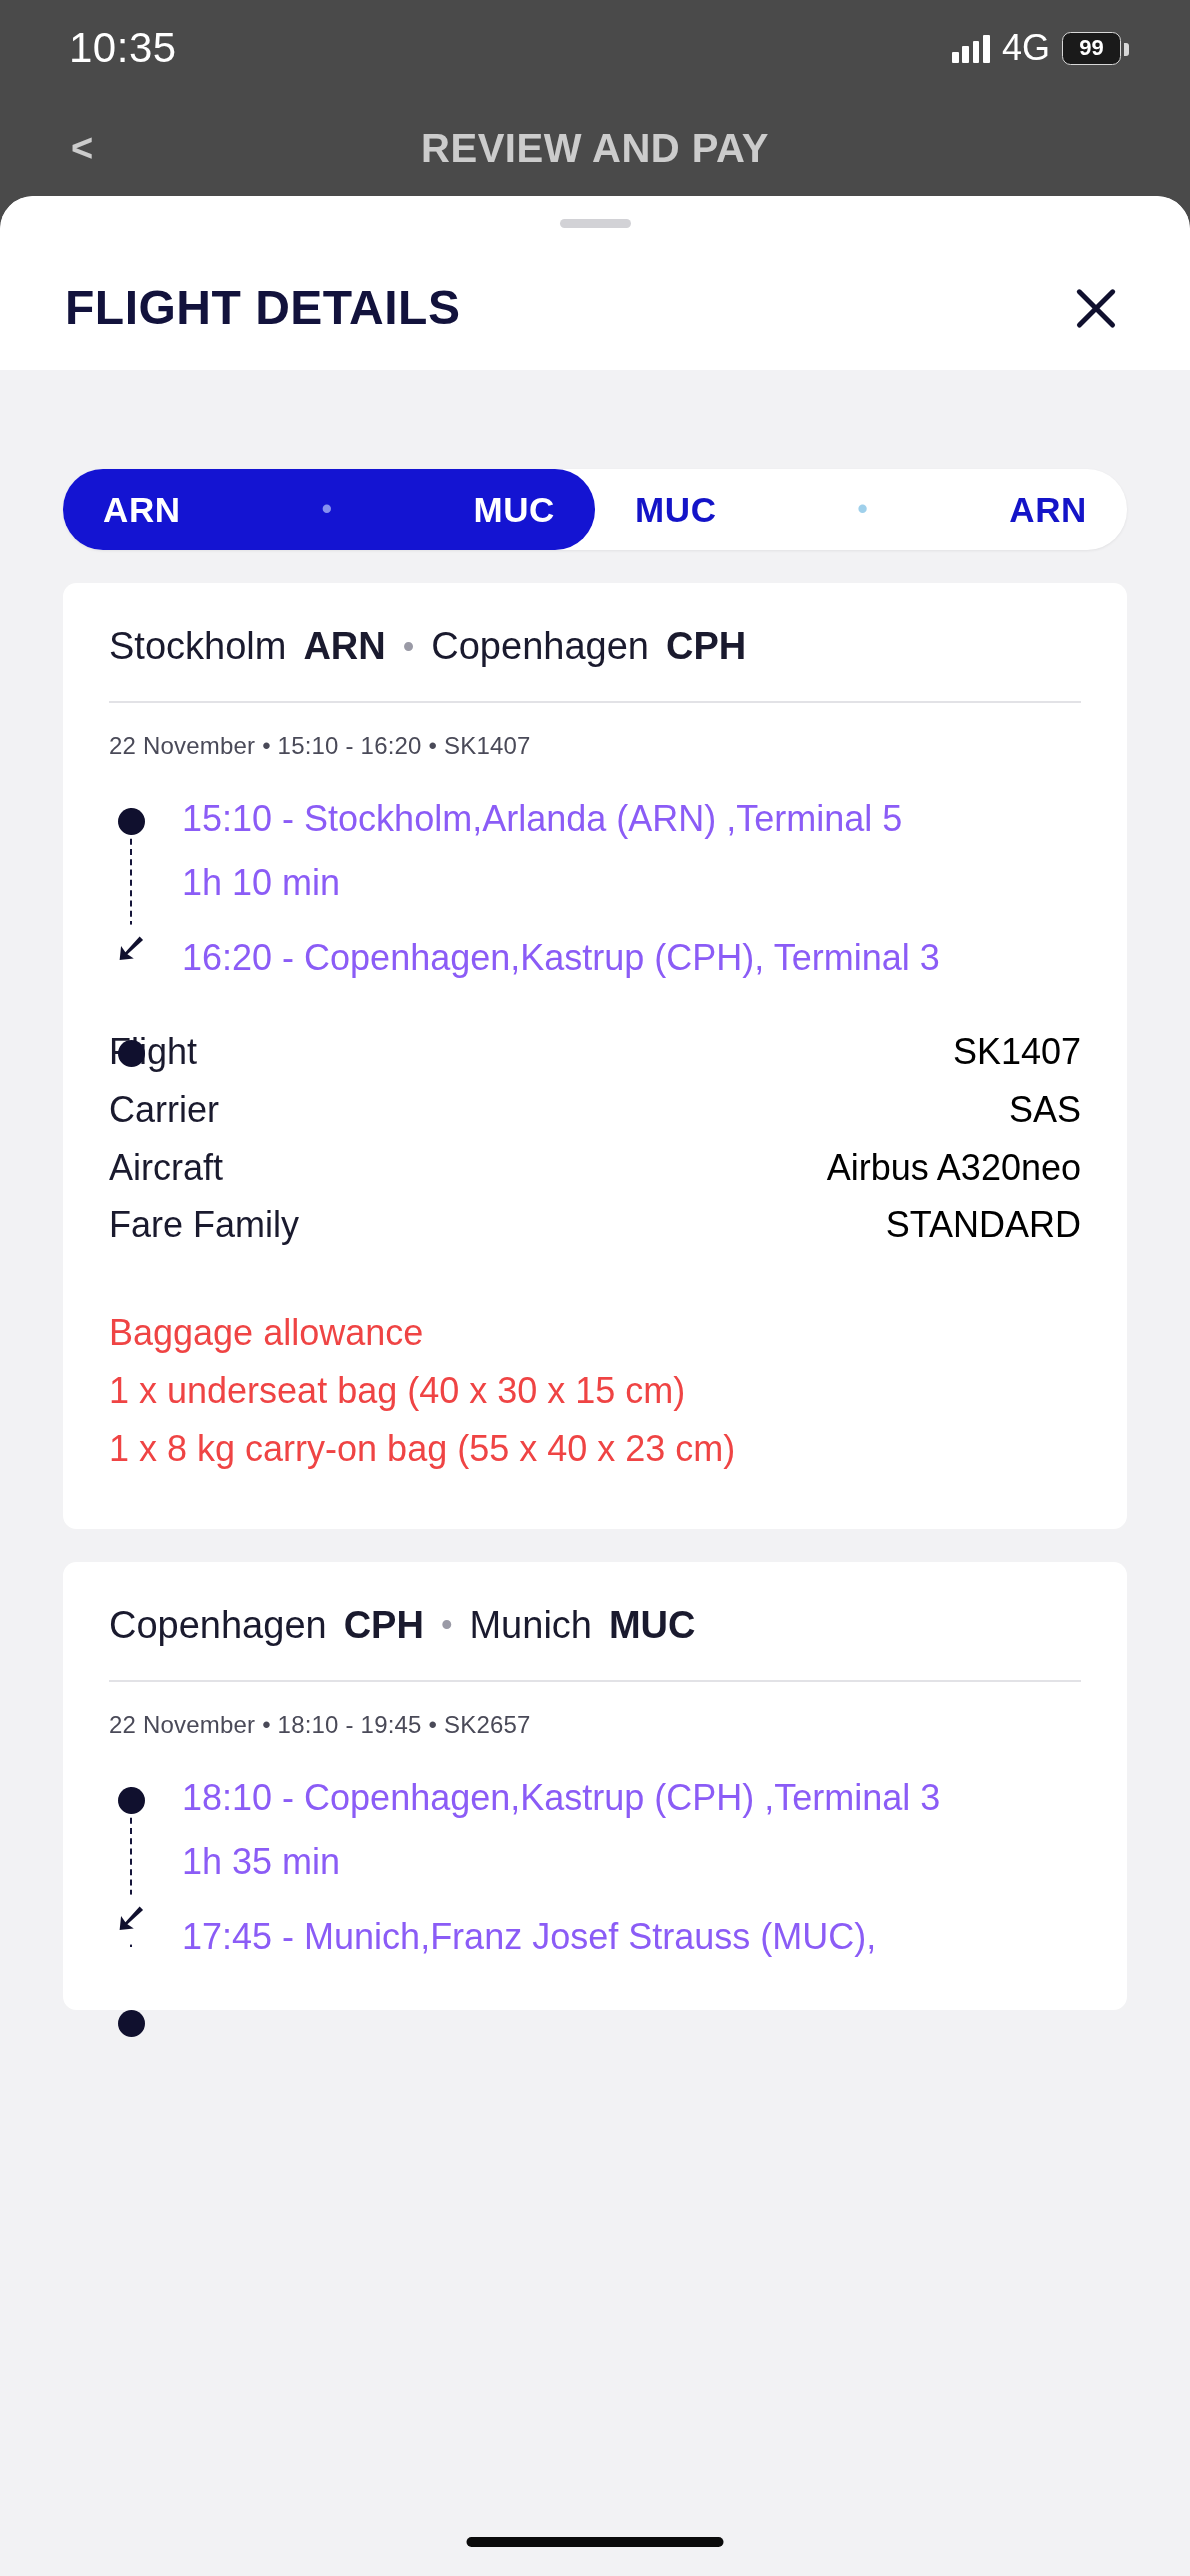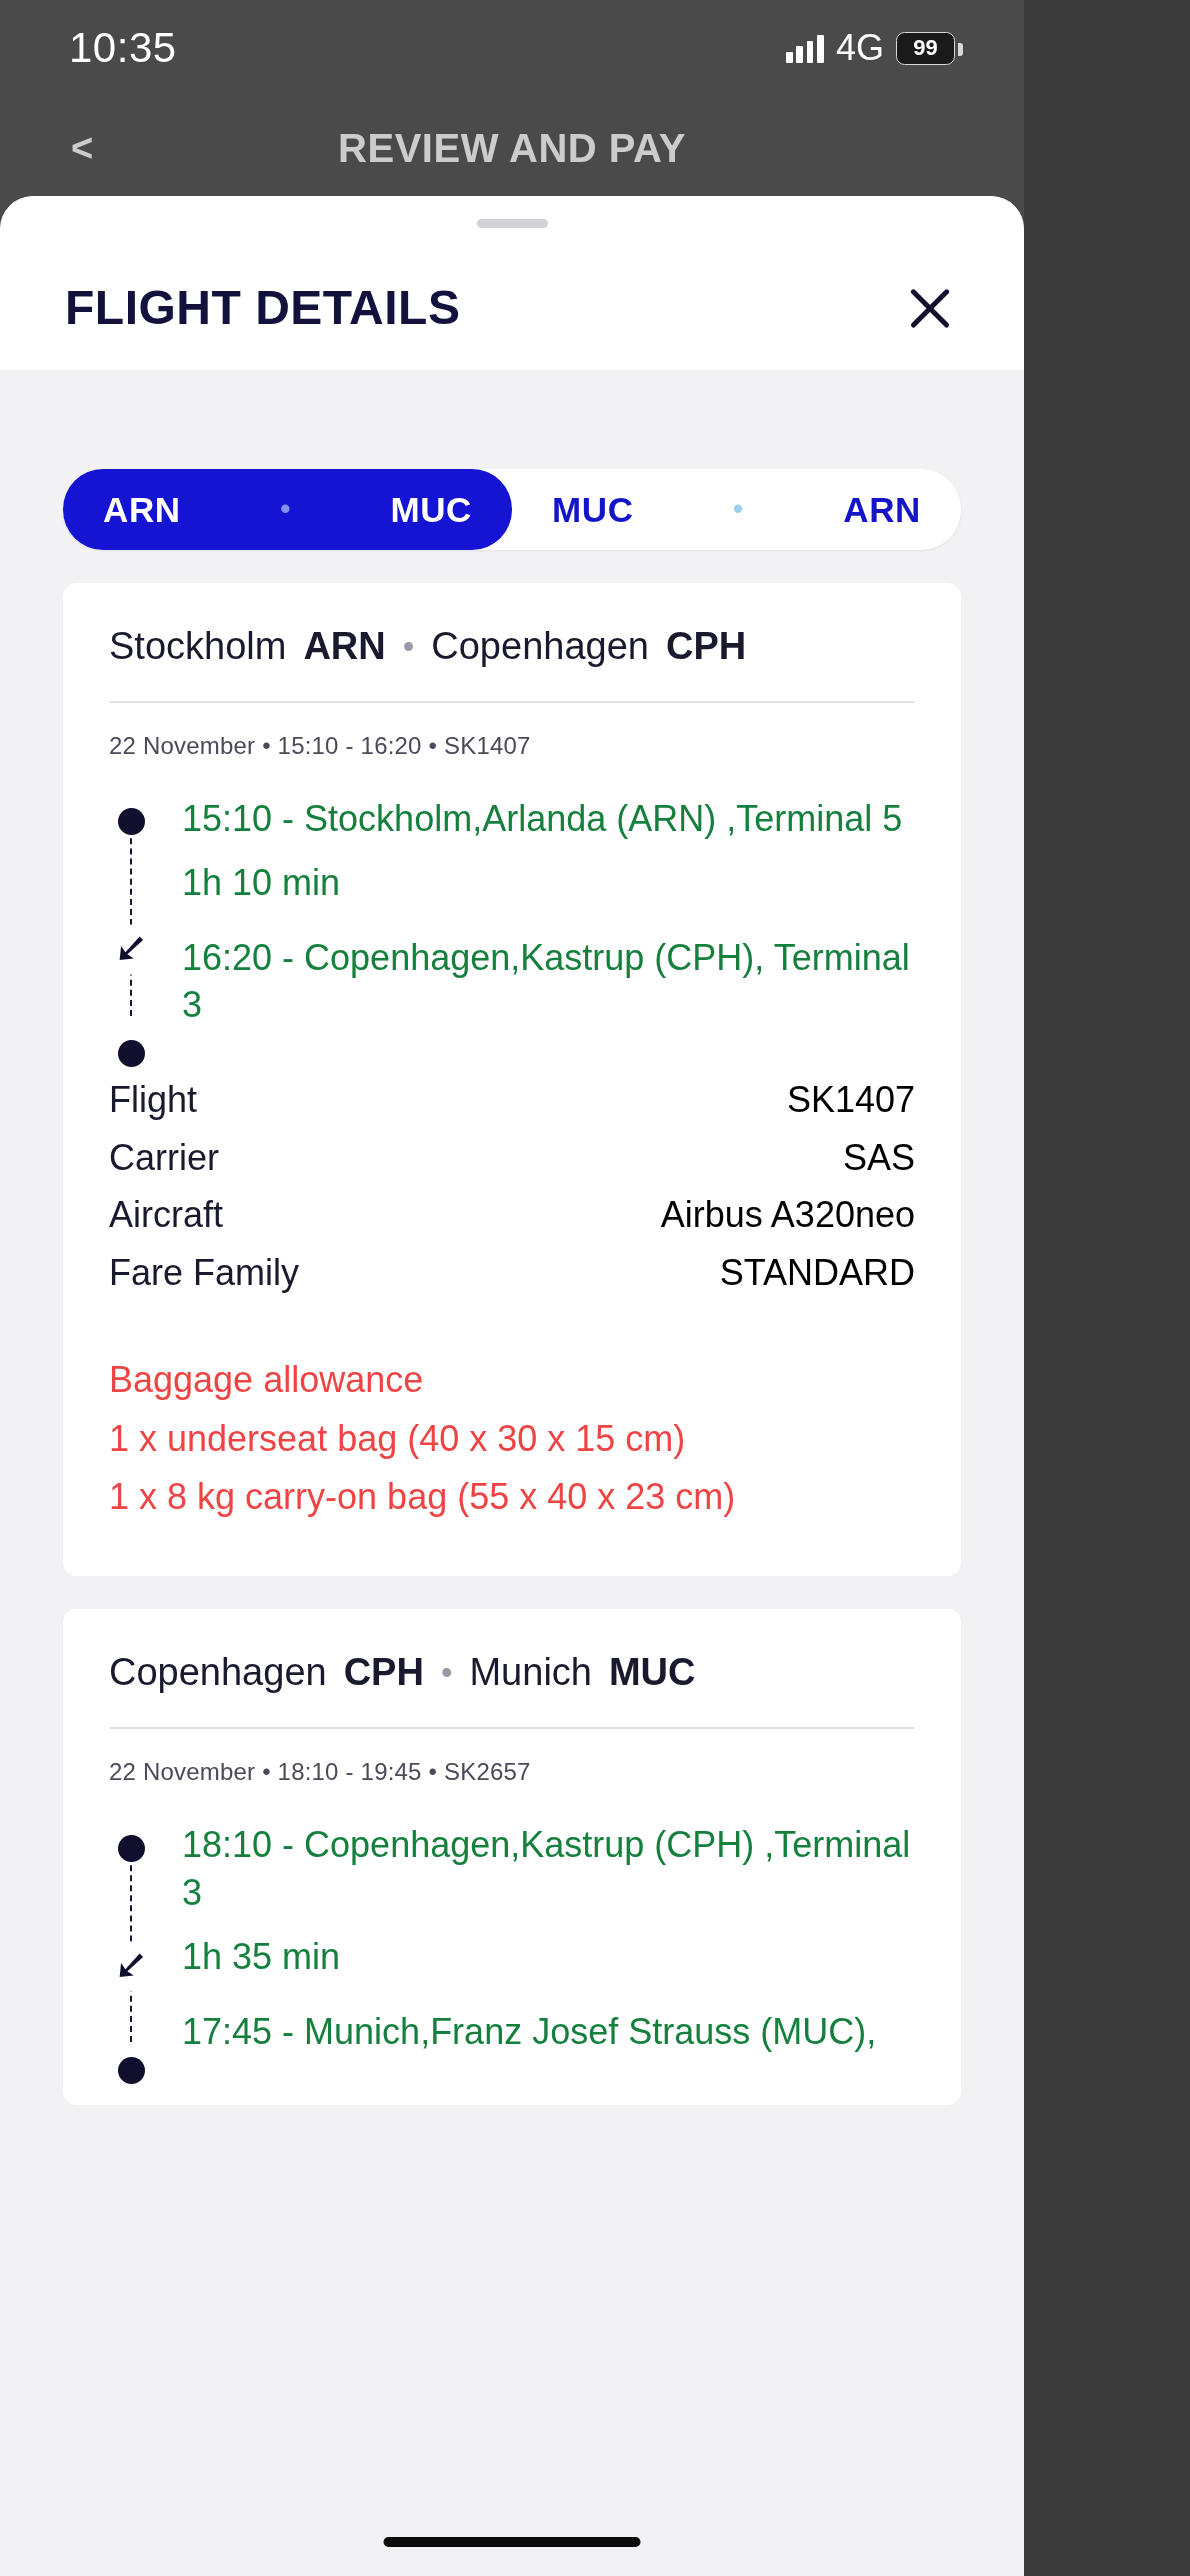--- a/index.html
+++ b/index.html
@@ -5,21 +5,21 @@
   * { box-sizing: border-box; margin: 0; padding: 0; }
   html, body {
     width: 1190px;
     height: 2576px;
     font-family: "Liberation Sans", sans-serif;
     background: #3a3a3a;
     overflow: hidden;
   }
   .phone {
     position: relative;
-    width: 1024px;
+    width: 1190px;
     height: 2576px;
     background: #4a4a4a;
     overflow: hidden;
   }
   
   .statusbar {
     position: absolute;
     top: 0; left: 0; right: 0;
     height: 96px;
     display: flex;
@@ -249,21 +249,21 @@
     left: 3.8px;
     color: #10102e;
     font-size: 42px;
     line-height: 1;
     background: #ffffff;
     padding: 3.8px 0;
     transform: rotate(180deg);
   }
   .tl-row {
     font-size: 36px;
-    color: #15803d;
+    color: #8b5cf6;
     line-height: 1.32;
   }
   .tl-row.dur {
     margin: 17px 0 17px;
   }
   .tl-row.last { margin-top: 27px; }
 
   
   .kv {
     margin-top: 42px;

